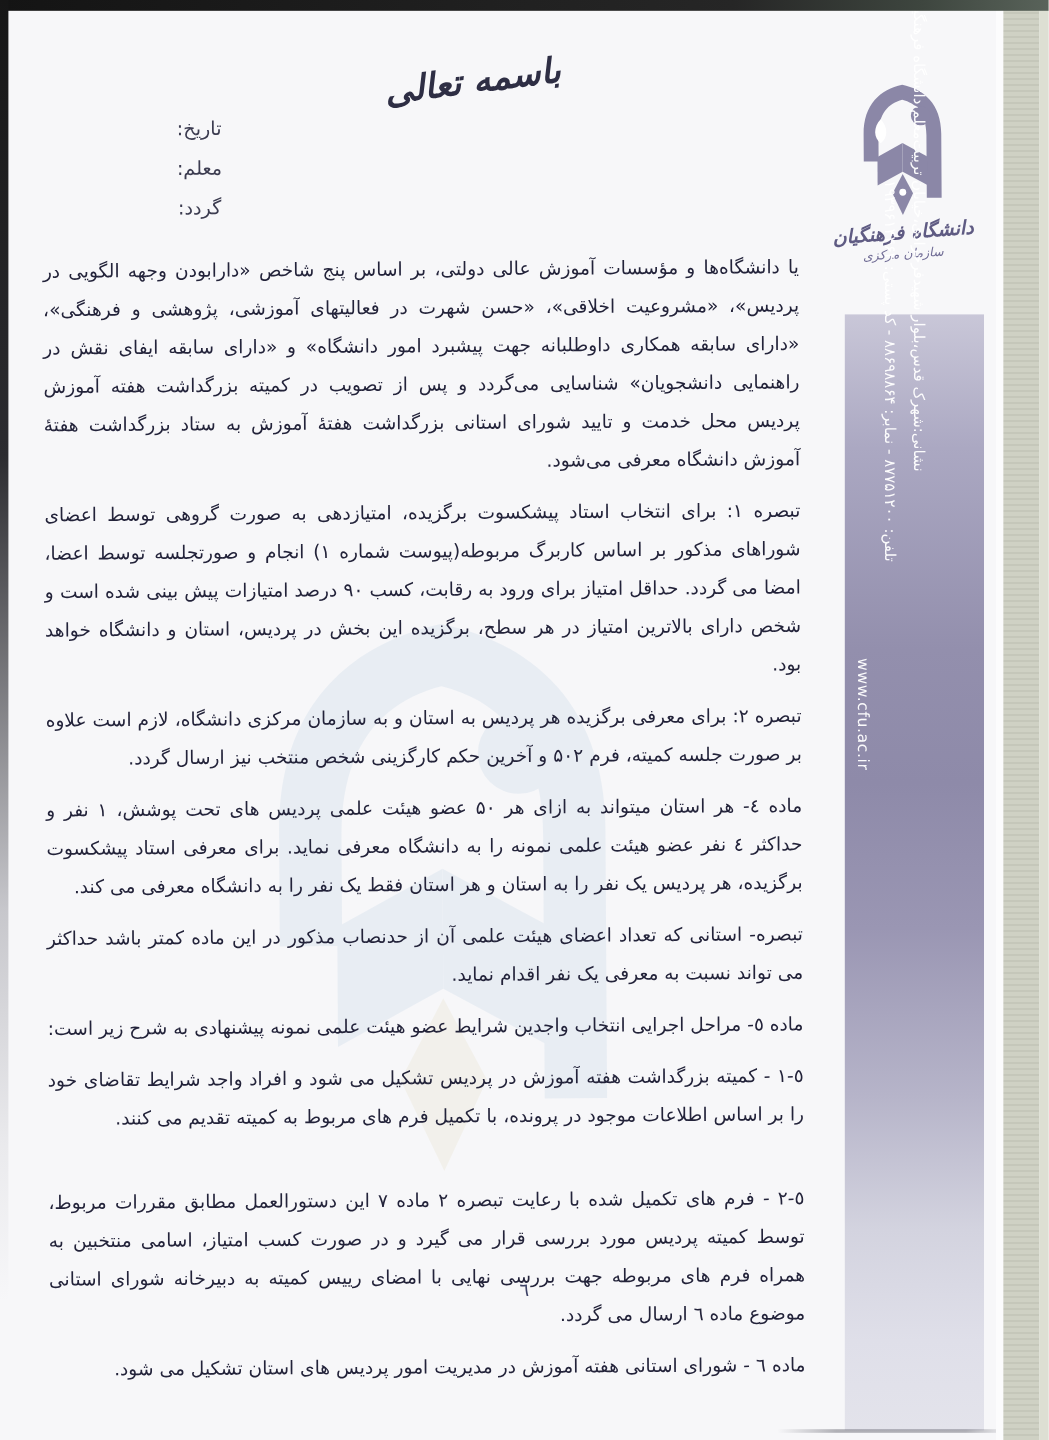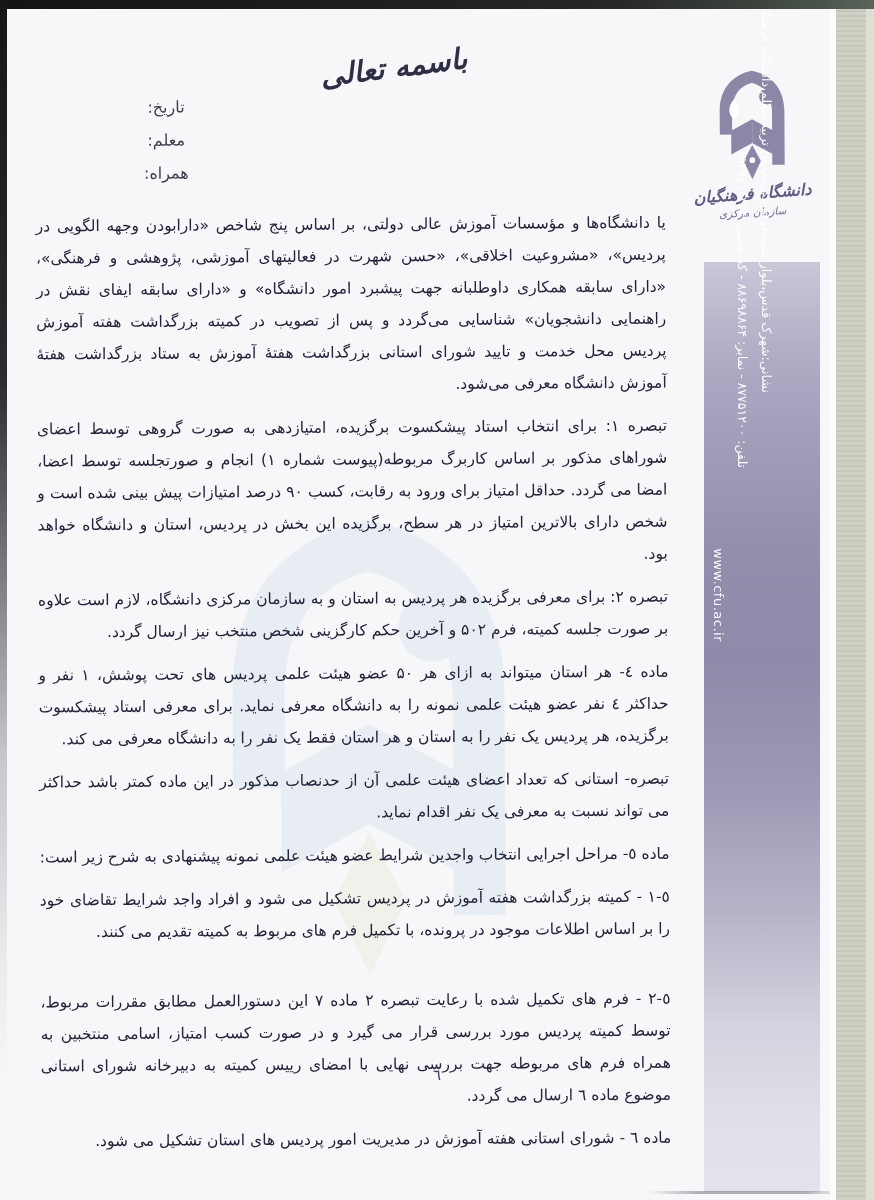--- a/index.html
+++ b/index.html
@@ -64,21 +64,21 @@
 
 <div class="scan">
 
   <div class="content">
 
     <div class="bismillah">باسمه تعالی</div>
 
     <div class="header-meta">
       <div>تاریخ:</div>
       <div>معلم:</div>
-      <div>همراه:</div>
+      <div>گردد:</div>
     </div>
 
     <div class="logo-block">
       <svg class="logo-emblem" width="96" height="118" viewBox="0 0 100 124">
         <g fill="#8b87a7">
           <path d="M16 74 L16 50 C16 24 31 11 50 7 C69 11 84 24 84 50 L84 106 L71 106 L71 51 C71 32 62 23 50 20 C38 23 29 32 29 51 L29 74 Z"></path>
           <circle cx="66" cy="34" r="8.5"></circle>
           <path d="M31 37 C24.5 44 24.5 53 31 58 C37.5 53 37.5 44 31 37 Z" fill="#ffffff"></path>
           <path d="M50 58 L28 70 L28 95 L50 83 Z"></path>
           <path d="M50 58 L72 70 L72 95 L50 83 Z"></path>

